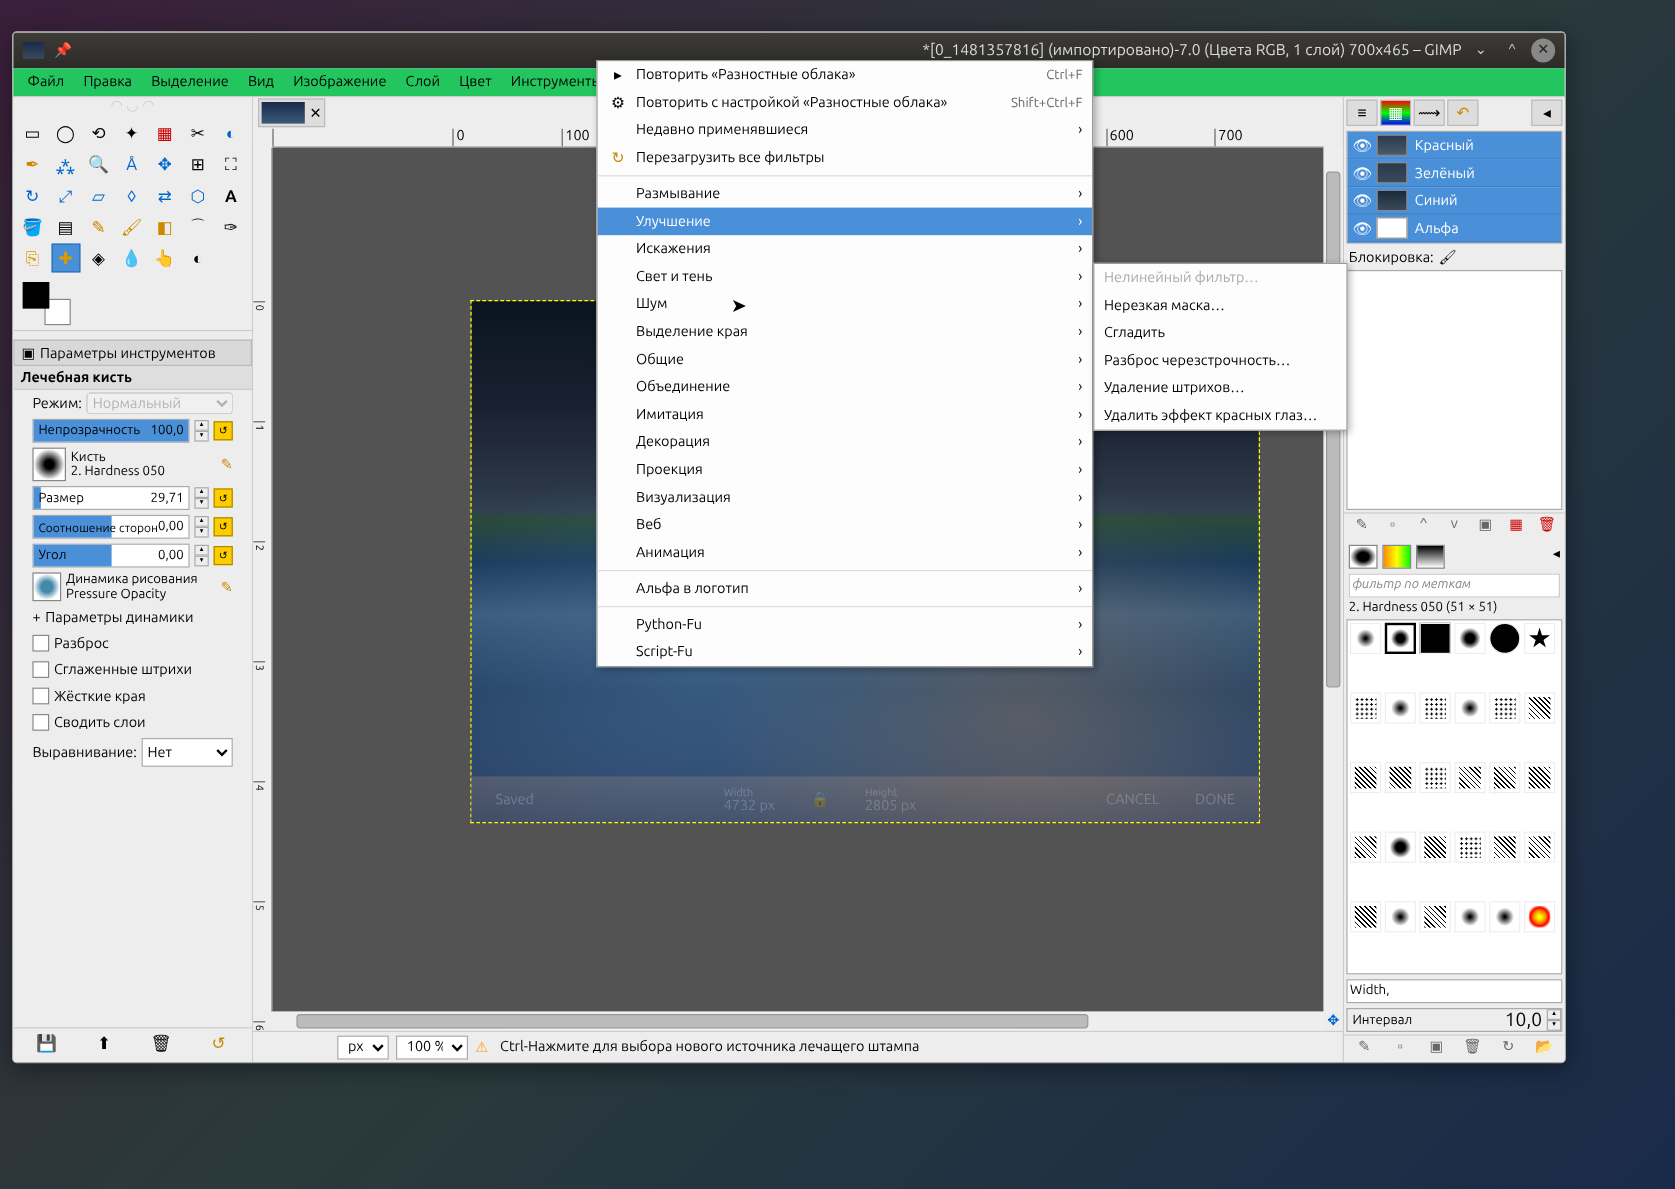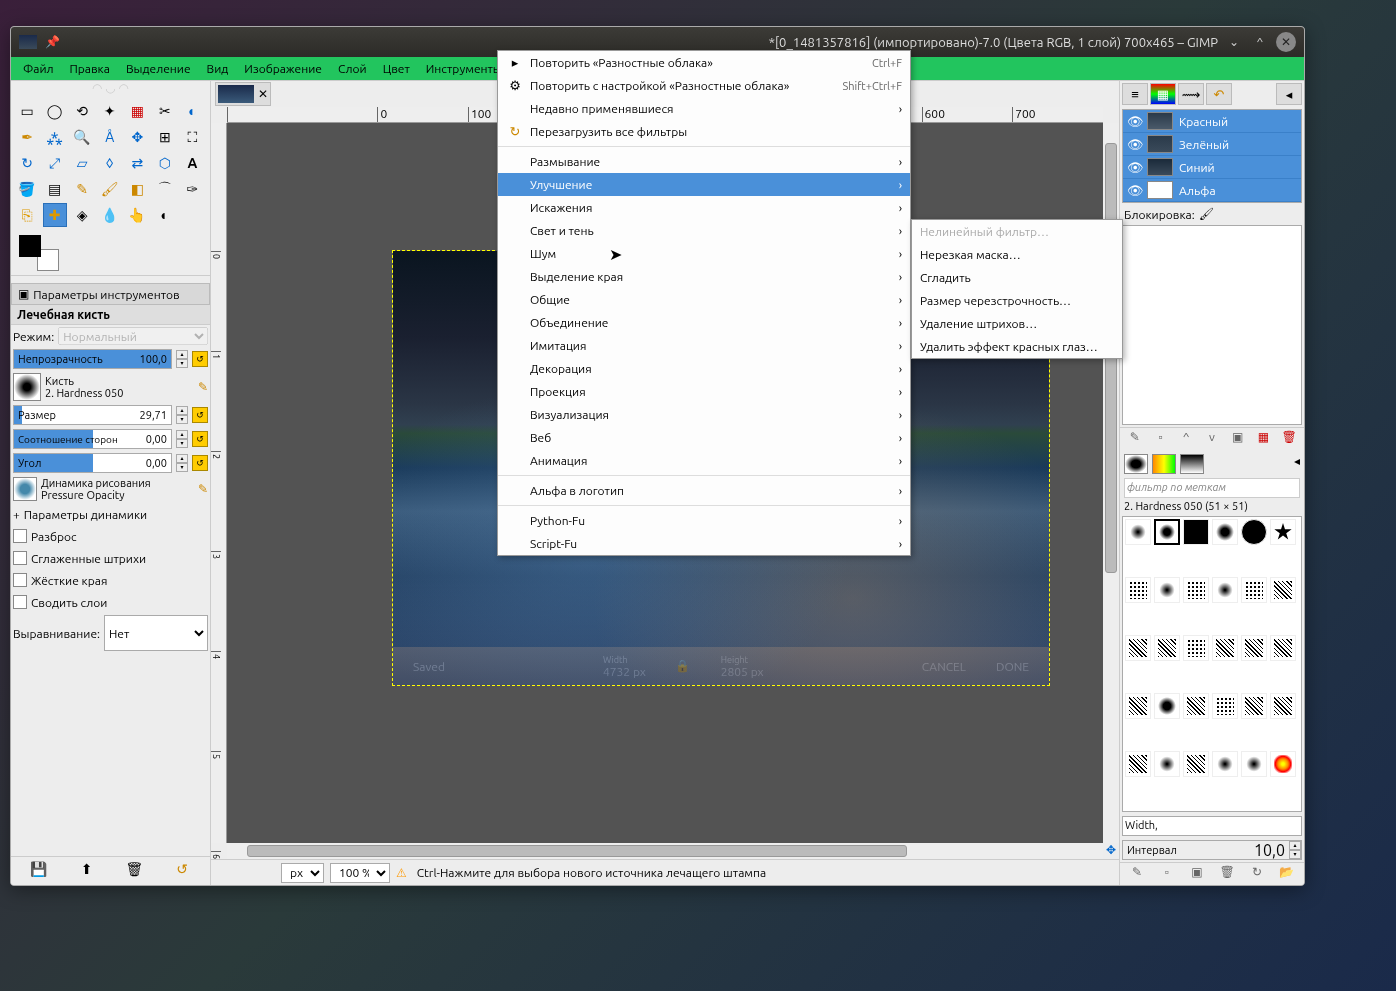--- a/index.html
+++ b/index.html
@@ -17,31 +17,31 @@
 .left-dock{width:200px;background:#ededed;border-right:1px solid #ccc;display:flex;flex-direction:column}
 .toolbox{padding:4px;display:grid;grid-template-columns:repeat(7,1fr);gap:2px}
 .tool{width:24px;height:24px;border:1px solid transparent;display:flex;align-items:center;justify-content:center;cursor:pointer;font-size:14px}
 .tool.sel{background:#4a90d9;border:1px solid #2a70b9}
 .fg-bg{position:relative;width:40px;height:36px;margin:4px 8px}
 .fg-bg .sw{position:absolute;width:22px;height:22px;border:1px solid #000}
 .fg-bg .bg{right:0;bottom:0;background:#fff;border-color:#888}
 .fg-bg .fg{left:0;top:0;background:#000}
 .options-header{background:#d8d8d8;padding:3px 6px;border:1px solid #bbb;display:flex;align-items:center;gap:4px}
 .opt-title{background:#dedede;padding:3px 6px;font-weight:bold;border-bottom:1px solid #ccc}
-.opt-row{display:flex;align-items:center;padding:2px 2px;gap:4px;min-height:22px}
+.opt-row{display:flex;align-items:center;padding:2px 16px;gap:4px;min-height:22px}
 .slider-field{display:flex;align-items:center;border:1px solid #aaa;height:20px;flex:1;position:relative;background:#fff}
 .slider-field .bar{position:absolute;left:0;top:0;bottom:0;background:#4a90d9}
 .slider-field .sl-label{position:absolute;left:4px;z-index:1;font-size:11px;color:#000}
 .slider-field .sl-val{position:absolute;right:4px;z-index:1;font-size:11px}
 .spinner{width:12px;display:flex;flex-direction:column}
 .spinner div{height:9px;border:1px solid #aaa;font-size:6px;text-align:center;line-height:6px;background:#eee}
 .reset-btn{width:16px;height:16px;background:#ffcc00;border:1px solid #aa8800;font-size:9px;text-align:center;line-height:14px}
 .brush-prev{width:28px;height:28px;background:radial-gradient(#000 20%,#fff 70%);border:1px solid #888}
 .checkbox{width:14px;height:14px;border:1px solid #888;background:#fff}
-select.align{flex:1;height:36px;border:1px solid #aaa;background:#fff}
+select.align{flex:1;height:24px;border:1px solid #aaa;background:#fff}
 .dock-actions{margin-top:auto;display:flex;justify-content:space-around;padding:4px;border-top:1px solid #ccc}
 .dock-actions .da{width:20px;height:20px;text-align:center;cursor:pointer;font-size:14px}
 .canvas-area{flex:1;display:flex;flex-direction:column;background:#ededed}
 .doc-tabs{height:26px;display:flex;align-items:center;padding:2px 4px;gap:4px}
 .doc-tab{display:flex;align-items:center;gap:4px;padding:2px;border:1px solid #bbb;background:#ddd}
 .doc-thumb{width:36px;height:18px;background:linear-gradient(#1a2a4a,#3a5a7a)}
 .canvas-wrap{flex:1;position:relative;overflow:hidden}
 .ruler-h{position:absolute;top:0;left:16px;right:16px;height:16px;background:#eee;border-bottom:1px solid #999;font-size:9px;display:flex}
 .ruler-h span{width:100px;border-left:1px solid #666;padding-left:2px}
 .ruler-v{position:absolute;top:16px;left:0;bottom:16px;width:16px;background:#eee;border-right:1px solid #999}
@@ -576,21 +576,21 @@
   <div class="menu-item disabled">
       <span class="mi-label">Нелинейный фильтр…</span>
     </div>
   <div class="menu-item">
       <span class="mi-label">Нерезкая маска…</span>
     </div>
   <div class="menu-item">
       <span class="mi-label">Сгладить</span>
     </div>
   <div class="menu-item">
-      <span class="mi-label">Размер черезстрочность…</span>
+      <span class="mi-label">Разброс черезстрочность…</span>
     </div>
   <div class="menu-item">
       <span class="mi-label">Удаление штрихов…</span>
     </div>
   <div class="menu-item">
       <span class="mi-label">Удалить эффект красных глаз…</span>
     </div>
 </div>
 
 <div class="cursor">➤</div>

